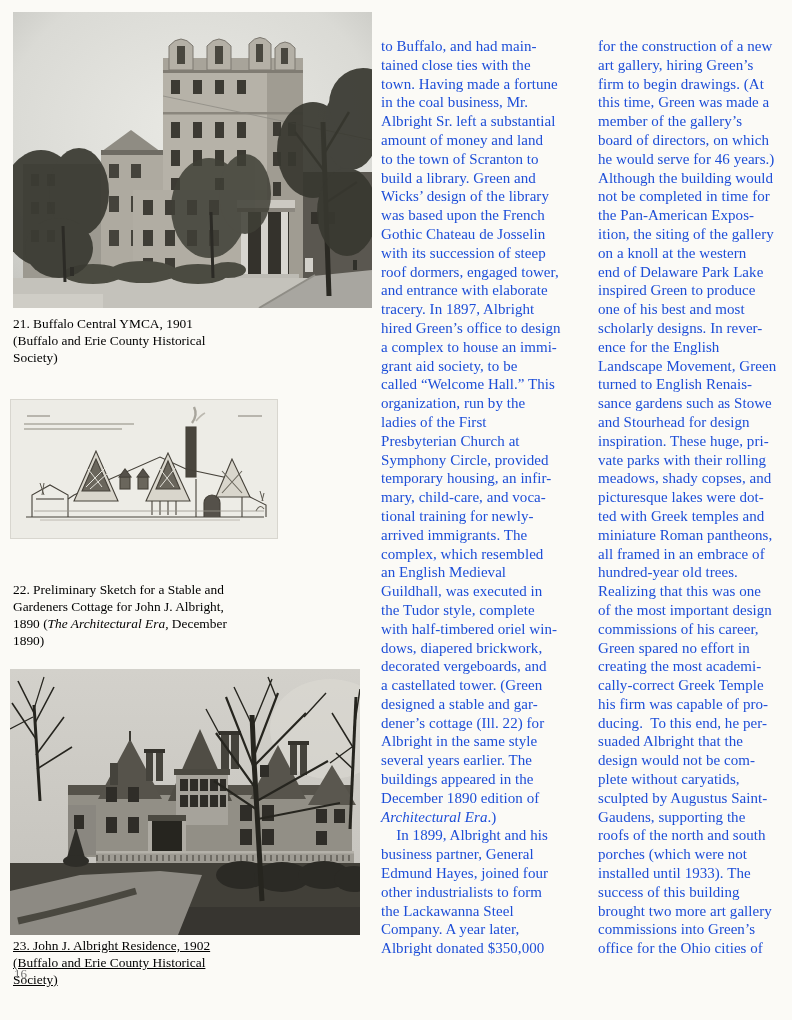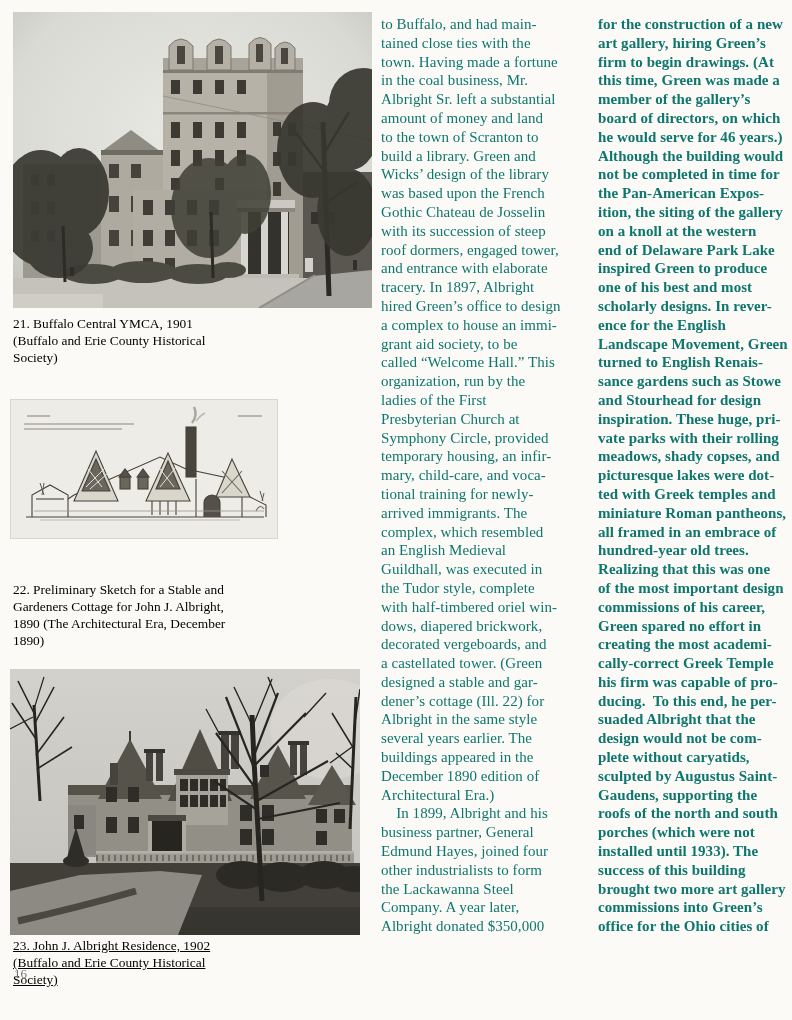--- a/index.html
+++ b/index.html
@@ -2,22 +2,22 @@
 <html><head>
 <meta charset="utf-8">
 <style>
   html,body{margin:0;padding:0;background:#ffffff;}
   .page{
     position:relative;width:792px;height:1020px;background:#fbfaf6;overflow:hidden;
     font-family:"Liberation Serif","DejaVu Serif",serif;color:#1e1d19;
   }
   .fig{position:absolute;display:block;}
   .caption{position:absolute;white-space:pre;font-size:13.4px;line-height:16.9px;color:#000000;}
-  .textcol{position:absolute;white-space:pre;font-size:15px;line-height:18.8px;color:#0f766e;letter-spacing:0.05px;}
-  .ital{}
+  .textcol{position:absolute;white-space:pre;font-size:15px;line-height:18.8px;color:#1d4ed8;letter-spacing:0.05px;margin-top:22px;}
+  .ital{font-style:italic;}
   .pagenum{position:absolute;left:14px;top:966px;font-size:13px;color:#737373;}
 </style>
 </head>
 <body>
 
 <div class="page">
 
   <svg class="fig" style="left:13px;top:12px;" width="359" height="296" viewBox="0 0 359 296">
     <defs>
       <radialGradient id="sky1" cx="50%" cy="40%" r="75%">
@@ -371,21 +371,21 @@
 December 1890 edition of
 </span><span class="ital">Architectural Era</span><span>.)
     In 1899, Albright and his
 business partner, General
 Edmund Hayes, joined four
 other industrialists to form
 the Lackawanna Steel
 Company. A year later,
 Albright donated $350,000</span></div>
 
-  <div class="textcol" style="left:598px;top:15px;width:194px;font-weight:bold;"><span>for the construction of a new
+  <div class="textcol" style="left:598px;top:15px;width:194px;"><span>for the construction of a new
 art gallery, hiring Green’s
 firm to begin drawings. (At
 this time, Green was made a
 member of the gallery’s
 board of directors, on which
 he would serve for 46 years.)
 Although the building would
 not be completed in time for
 the Pan-American Expos-
 ition, the siting of the gallery

